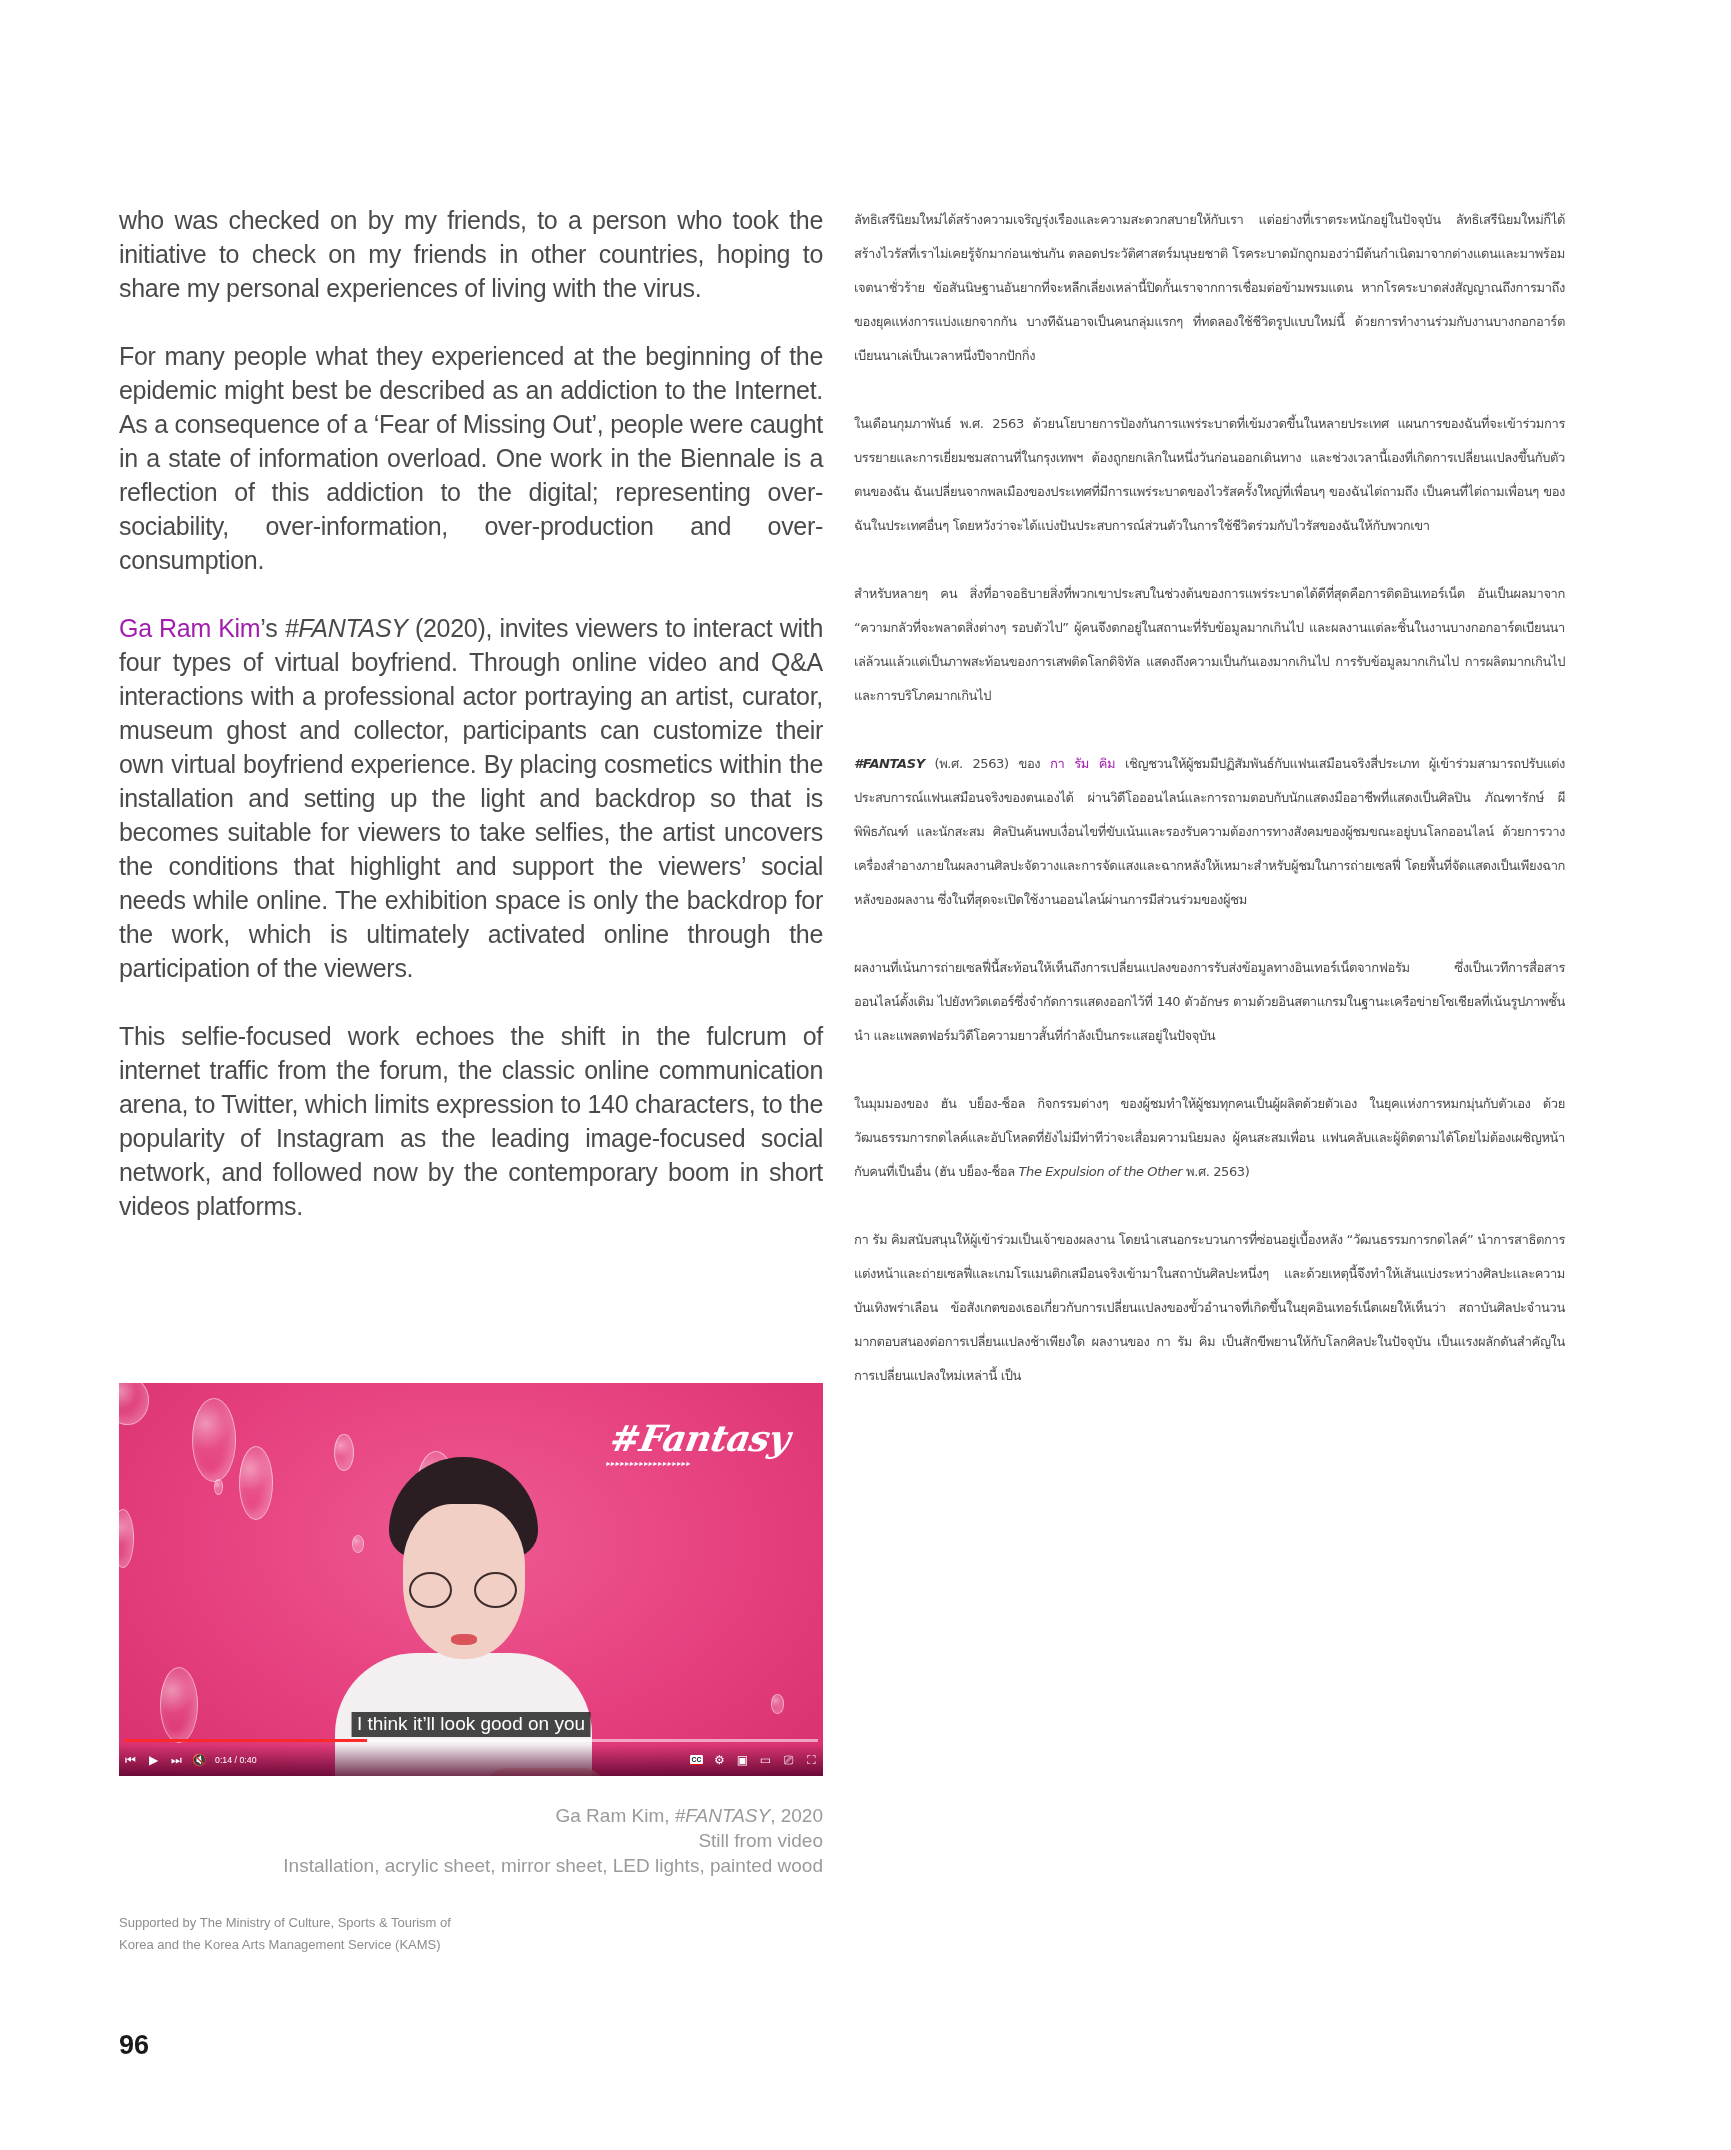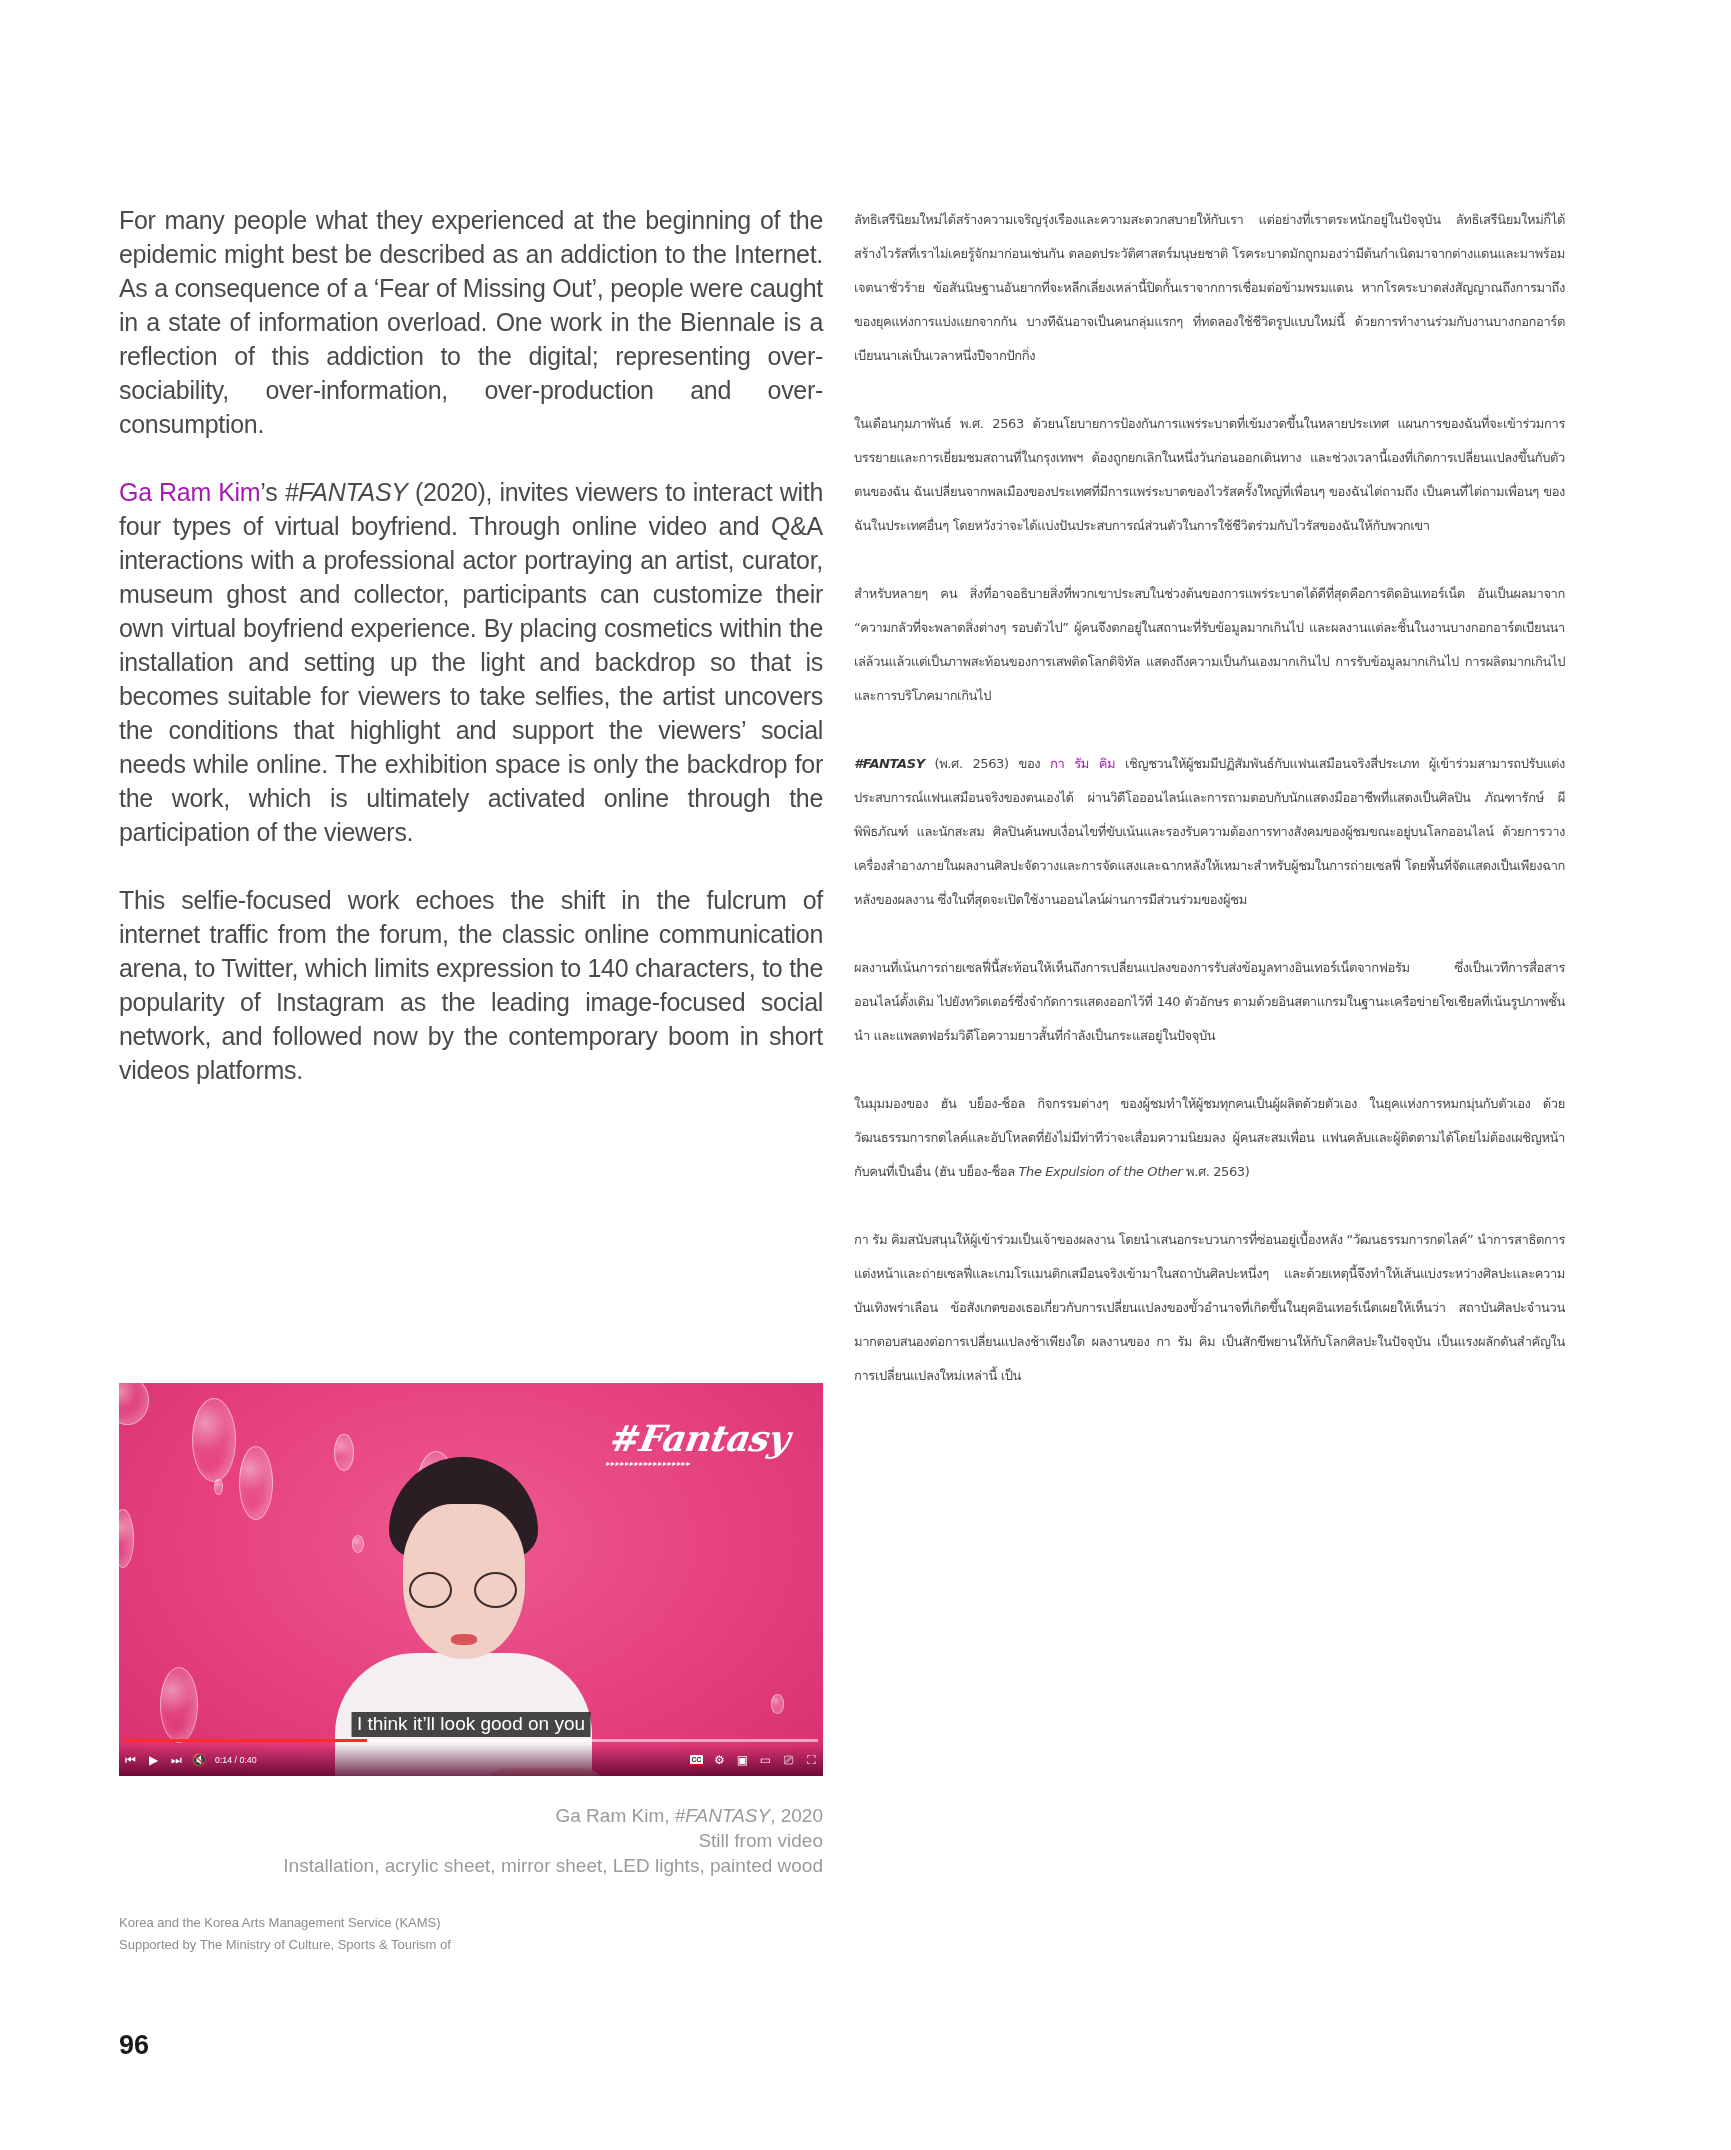--- a/index.html
+++ b/index.html
@@ -41,20 +41,21 @@
   .cc { font-size: 6.8px; font-weight: bold; background: #fff; color: #222; border-radius: 1.4px; padding: 0.7px 2px; border-bottom: 1.4px solid #f00; }
 
   .caption { position: absolute; left: 119px; top: 1803px; width: 704px; font-family: "Liberation Sans", sans-serif; color: #9a9a9a; font-size: 19px; line-height: 25px; text-align: right; }
   .support { position: absolute; left: 119px; top: 1912px; width: 704px; font-family: "Liberation Sans", sans-serif; color: #8d8d8d; font-size: 13px; line-height: 21.6px; }
   .page-number { position: absolute; left: 119px; top: 2030px; font-family: "Liberation Sans", sans-serif; font-weight: bold; font-size: 27px; color: #1a1a1a; }
 </style>
 </head>
 <body>
 
 <div class="col col-en">
+  <p class="para">who was checked on by my friends, to a person who took the initiative to check on my friends in other countries, hoping to share my personal experiences of living with the virus.</p>
   <p class="para">For many people what they experienced at the beginning of the epidemic might best be described as an addiction to the Internet. As a consequence of a ‘Fear of Missing Out’, people were caught in a state of information overload. One work in the Biennale is a reflection of this addiction to the digital; representing over-sociability, over-information, over-production and over-consumption.</p>
   <p class="para"><span class="bold">Ga Ram Kim</span><span>’s </span><span class="ital">#FANTASY</span><span> (2020), invites viewers to interact with four types of virtual boyfriend. Through online video and Q&amp;A interactions with a professional actor portraying an artist, curator, museum ghost and collector, participants can customize their own virtual boyfriend experience. By placing cosmetics within the installation and setting up the light and backdrop so that is becomes suitable for viewers to take selfies, the artist uncovers the conditions that highlight and support the viewers’ social needs while online. The exhibition space is only the backdrop for the work, which is ultimately activated online through the participation of the viewers.</span></p>
   <p class="para">This selfie-focused work echoes the shift in the fulcrum of internet traffic from the forum, the classic online communication arena, to Twitter, which limits expression to 140 characters, to the popularity of Instagram as the leading image-focused social network, and followed now by the contemporary boom in short videos platforms.</p>
 </div>
 
 <div class="col col-th">
   <p class="para">ลัทธิเสรีนิยมใหม่ได้สร้างความเจริญรุ่งเรืองและความสะดวกสบายให้กับเรา แต่อย่างที่เราตระหนักอยู่ในปัจจุบัน ลัทธิเสรีนิยมใหม่ก็ได้สร้างไวรัสที่เราไม่เคยรู้จักมาก่อนเช่นกัน ตลอดประวัติศาสตร์มนุษยชาติ โรคระบาดมักถูกมองว่ามีต้นกำเนิดมาจากต่างแดนและมาพร้อมเจตนาชั่วร้าย ข้อสันนิษฐานอันยากที่จะหลีกเลี่ยงเหล่านี้ปิดกั้นเราจากการเชื่อมต่อข้ามพรมแดน หากโรคระบาดส่งสัญญาณถึงการมาถึงของยุคแห่งการแบ่งแยกจากกัน บางทีฉันอาจเป็นคนกลุ่มแรกๆ ที่ทดลองใช้ชีวิตรูปแบบใหม่นี้ ด้วยการทำงานร่วมกับงานบางกอกอาร์ตเบียนนาเล่เป็นเวลาหนึ่งปีจากปักกิ่ง</p>
   <p class="para">ในเดือนกุมภาพันธ์ พ.ศ. 2563 ด้วยนโยบายการป้องกันการแพร่ระบาดที่เข้มงวดขึ้นในหลายประเทศ แผนการของฉันที่จะเข้าร่วมการบรรยายและการเยี่ยมชมสถานที่ในกรุงเทพฯ ต้องถูกยกเลิกในหนึ่งวันก่อนออกเดินทาง และช่วงเวลานี้เองที่เกิดการเปลี่ยนแปลงขึ้นกับตัวตนของฉัน ฉันเปลี่ยนจากพลเมืองของประเทศที่มีการแพร่ระบาดของไวรัสครั้งใหญ่ที่เพื่อนๆ ของฉันไต่ถามถึง เป็นคนที่ไต่ถามเพื่อนๆ ของฉันในประเทศอื่นๆ โดยหวังว่าจะได้แบ่งปันประสบการณ์ส่วนตัวในการใช้ชีวิตร่วมกับไวรัสของฉันให้กับพวกเขา</p>
   <p class="para">สำหรับหลายๆ คน สิ่งที่อาจอธิบายสิ่งที่พวกเขาประสบในช่วงต้นของการแพร่ระบาดได้ดีที่สุดคือการติดอินเทอร์เน็ต อันเป็นผลมาจาก “ความกลัวที่จะพลาดสิ่งต่างๆ รอบตัวไป” ผู้คนจึงตกอยู่ในสถานะที่รับข้อมูลมากเกินไป และผลงานแต่ละชิ้นในงานบางกอกอาร์ตเบียนนาเล่ล้วนแล้วแต่เป็นภาพสะท้อนของการเสพติดโลกดิจิทัล แสดงถึงความเป็นกันเองมากเกินไป การรับข้อมูลมากเกินไป การผลิตมากเกินไปและการบริโภคมากเกินไป</p>
   <p class="para"><span class="bolditalic">#FANTASY</span><span> (พ.ศ. 2563) ของ </span><span class="bold">กา รัม คิม</span><span> เชิญชวนให้ผู้ชมมีปฏิสัมพันธ์กับแฟนเสมือนจริงสี่ประเภท ผู้เข้าร่วมสามารถปรับแต่งประสบการณ์แฟนเสมือนจริงของตนเองได้ ผ่านวิดีโอออนไลน์และการถามตอบกับนักแสดงมืออาชีพที่แสดงเป็นศิลปิน ภัณฑารักษ์ ผีพิพิธภัณฑ์ และนักสะสม ศิลปินค้นพบเงื่อนไขที่ขับเน้นและรองรับความต้องการทางสังคมของผู้ชมขณะอยู่บนโลกออนไลน์ ด้วยการวางเครื่องสำอางภายในผลงานศิลปะจัดวางและการจัดแสงและฉากหลังให้เหมาะสำหรับผู้ชมในการถ่ายเซลฟี่ โดยพื้นที่จัดแสดงเป็นเพียงฉากหลังของผลงาน ซึ่งในที่สุดจะเปิดใช้งานออนไลน์ผ่านการมีส่วนร่วมของผู้ชม</span></p>
@@ -116,18 +117,18 @@
   </div>
 </div>
 
 <div class="caption">
   <div><span>Ga Ram Kim, </span><span class="ital">#FANTASY</span><span>, 2020</span></div>
   <div>Still from video</div>
   <div>Installation, acrylic sheet, mirror sheet, LED lights, painted wood</div>
 </div>
 
 <div class="support">
+  <div>Supported by The Ministry of Culture, Sports &amp; Tourism of</div>
   <div>Korea and the Korea Arts Management Service (KAMS)</div>
-  <div>Supported by The Ministry of Culture, Sports &amp; Tourism of</div>
 </div>
 
 <div class="page-number">96</div>
 
 
 </body></html>

